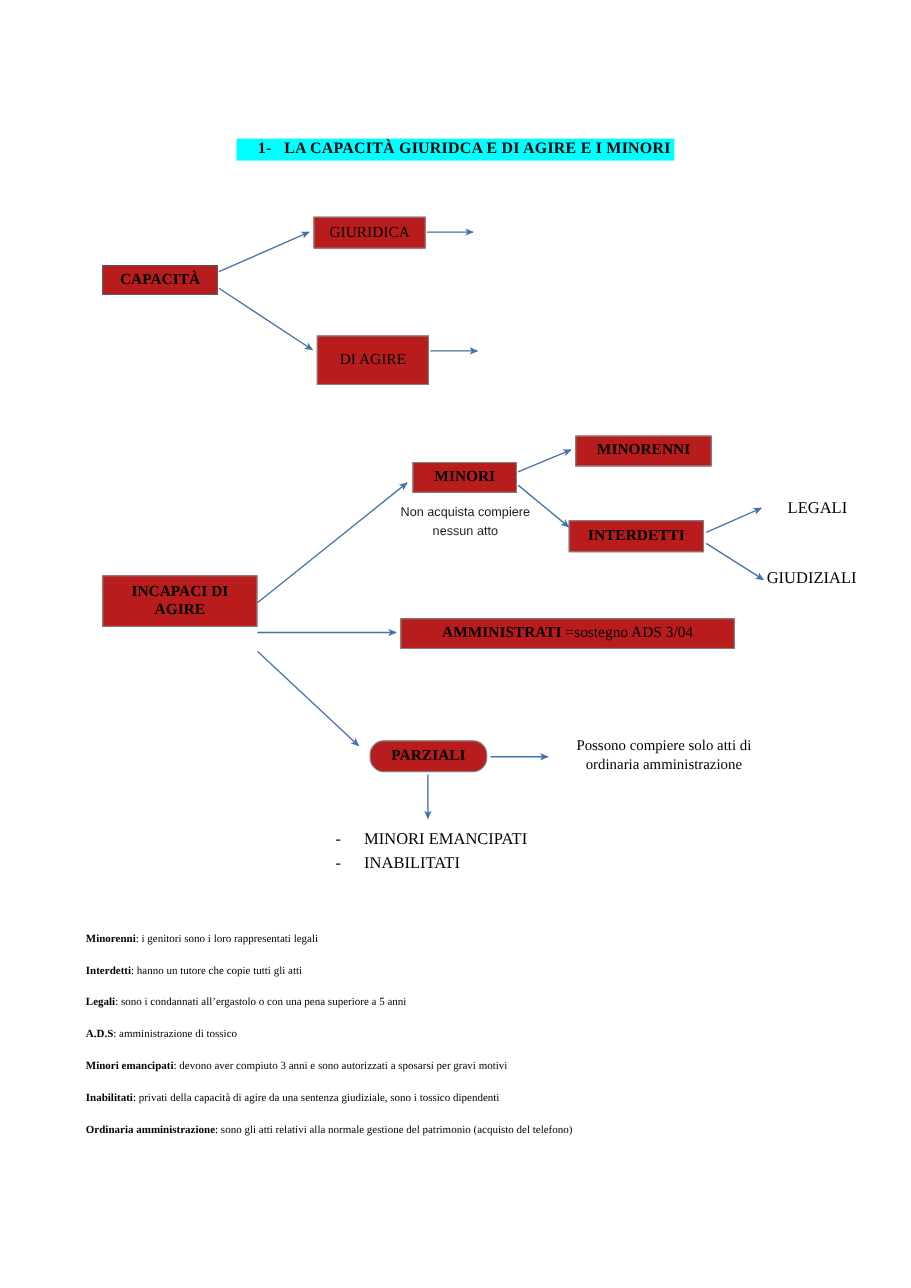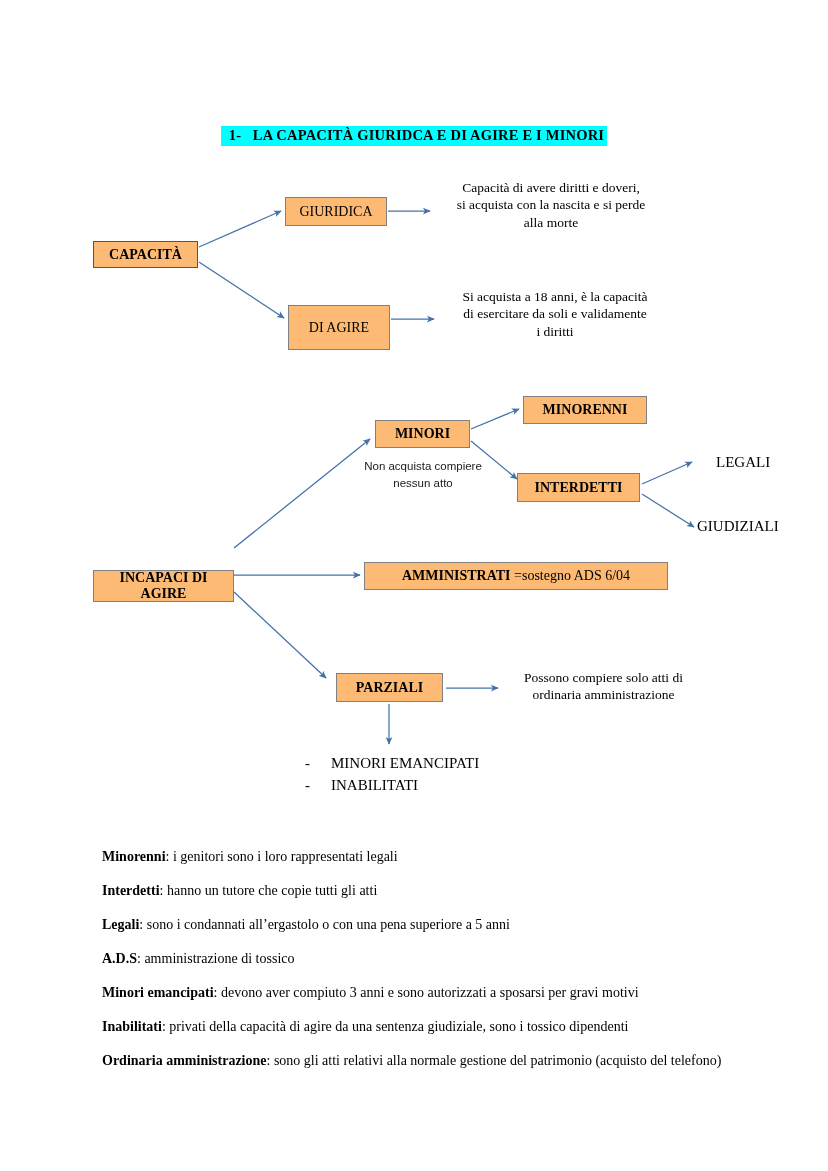--- a/index.html
+++ b/index.html
@@ -26,29 +26,29 @@
     width: 828px;
     text-align: center;
   }
   #doc-title {
     display: inline-block;
     background: #00ffff;
     color: #000000;
     font-weight: bold;
     font-size: 14.5px;
     letter-spacing: 0.2px;
-    padding: 1px 3px 2px 8px;
+    padding: 1px 3px 2px 19px;
     white-space: pre;
   }
 
   
   .node {
     box-sizing: border-box;
     border: 1px solid #808080;
-    background: #fdba74;
+    background: #b91c1c;
     display: flex;
     align-items: center;
     justify-content: center;
     text-align: center;
     line-height: 1.12;
     font-size: 14px;
   }
   .node.bold { font-weight: bold; }
   .node.plain { font-weight: normal; }
   .node.dark { border-color: #555555; }
@@ -76,25 +76,24 @@
     display: flex;
     font-size: 15px;
     line-height: 1.45;
     white-space: nowrap;
   }
   .bullet-dash { width: 26px; }
 
   
   #definitions { left: 78px; top: 848px; width: 700px; }
   .def-row {
-    font-size: 14px;
+    font-size: 10px;
     line-height: 1.25;
     margin-bottom: 16.5px;
     white-space: nowrap;
-    margin-left: 24px;
   }
   .def-term { font-weight: bold; }
 
   
   #arrows {
     left: 0; top: 0;
     width: 828px; height: 1171px;
     pointer-events: none;
   }
 </style>
@@ -141,29 +140,23 @@
   </div>
 
   <div class="abs node plain" style="left:285px; top:197px; width:102px; height:29px;">
     <span>GIURIDICA</span>
   </div>
 
   <div class="abs node plain" style="left:288px; top:305px; width:102px; height:45px;">
     <span>DI AGIRE</span>
   </div>
 
-  <div class="abs note" style="left:432px; top:179px; width:238px; white-space:pre-line;">Capacità di avere diritti e doveri,
-si acquista con la nascita e si perde
-alla morte</div>
-
-  <div class="abs note" style="left:436px; top:288px; width:238px; white-space:pre-line;">Si acquista a 18 anni, è la capacità
-di esercitare da soli e validamente
-i diritti</div>
-
-  <div class="abs node bold" style="left:93px; top:570px; width:141px; height:32px; white-space:pre-line;">INCAPACI DI
+
+
+  <div class="abs node bold" style="left:93px; top:523px; width:141px; height:47px; white-space:pre-line;">INCAPACI DI
 AGIRE</div>
 
   <div class="abs node bold" style="left:375px; top:420px; width:95px; height:28px;">
     <span>MINORI</span>
   </div>
 
   <div class="abs note-sans" style="left:355px; top:458px; width:136px; white-space:pre-line;">Non acquista compiere
 nessun atto</div>
 
   <div class="abs node bold" style="left:523px; top:396px; width:124px; height:28px;">
@@ -173,25 +166,25 @@
   <div class="abs node bold" style="left:517px; top:473px; width:123px; height:29px;">
     <span>INTERDETTI</span>
   </div>
 
   <div class="abs leaf-label" style="left:716px; top:454px;">LEGALI</div>
 
   <div class="abs leaf-label" style="left:697px; top:518px;">GIUDIZIALI</div>
 
   <div class="abs node" style="left:364px; top:562px; width:304px; height:28px;">
     <span>
-      <span class="def-term">AMMINISTRATI</span><span> =sostegno ADS 6/04</span>
+      <span class="def-term">AMMINISTRATI</span><span> =sostegno ADS 3/04</span>
     </span>
   </div>
 
-  <div class="abs node bold" style="left:336px; top:673px; width:107px; height:29px;">
+  <div class="abs node bold" style="left:336px; top:673px; width:107px; height:29px;border-radius:13px;">
     <span>PARZIALI</span>
   </div>
 
   <div class="abs note" style="left:497px; top:669px; width:213px; white-space:pre-line;">Possono compiere solo atti di
 ordinaria amministrazione</div>
 
   <div class="abs" id="parziali-list" style="left:305px; top:753px;">
       <div class="bullet-row">
         <span class="bullet-dash">-</span>
         <span>MINORI EMANCIPATI</span>

